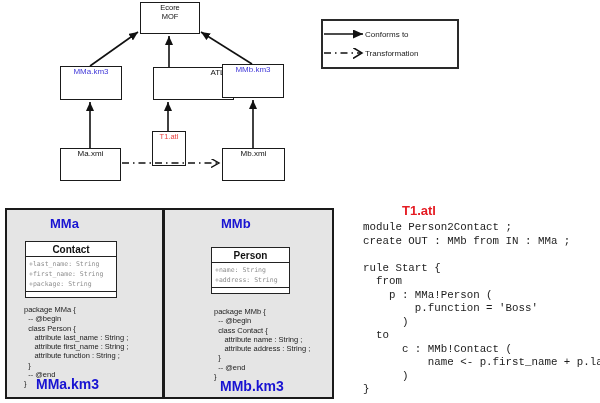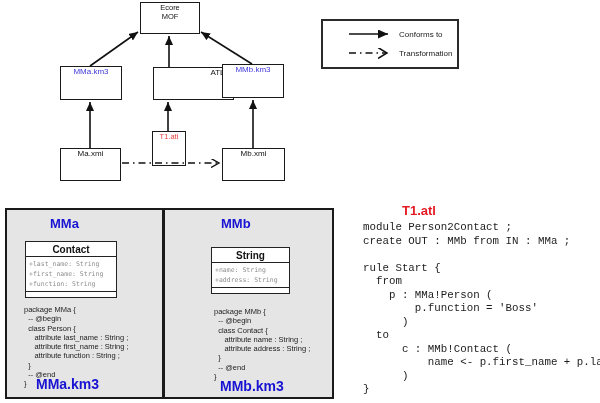--- a/index.html
+++ b/index.html
@@ -16,21 +16,21 @@
   }
   .node.blue{color:#4038d8;}
   .node.red{color:#e8403f;font-size:7.5px;}
   #arrow-layer{position:absolute;left:0;top:0;z-index:2;pointer-events:none;}
   
   #legend{
     position:absolute;left:321px;top:19px;width:134px;height:46px;
     border:2px solid #2a2a2a;background:#fff;
     display:flex;flex-direction:column;justify-content:space-evenly;
   }
-  .legend-row{display:flex;align-items:center;gap:9px;padding-left:25px;}
+  .legend-row{display:flex;align-items:center;gap:0;padding-left:0;}
   .legend-row .lbl{font-size:8px;color:#222;}
   
   #mm-box{
     position:absolute;left:5px;top:208px;width:325px;height:187px;
     border:2px solid #1a1a1a;background:#e5e5e5;
   }
   #mm-divider{position:absolute;left:155px;top:0;width:2.5px;height:100%;background:#1a1a1a;}
   .panel-title{
     position:absolute;font-weight:bold;font-size:13px;color:#1813d2;
   }
@@ -143,41 +143,41 @@
   <div id="mm-box">
     <div id="mm-divider"></div>
 
     <div class="panel-title" style="left:43px;top:6px;">MMa</div>
 
     <div class="uml-class" style="left:18px;top:31px;width:90px;">
       <div class="uml-head">Contact</div>
       <div class="uml-attrs">
         <div class="uml-attr">+last_name: String</div>
         <div class="uml-attr">+first_name: String</div>
-        <div class="uml-attr">+function: String</div>
+        <div class="uml-attr">+package: String</div>
       </div>
       <div class="uml-empty"></div>
     </div>
 
     <pre class="km3-code" style="left:17px;top:95px;">package MMa {
   -- @begin
   class Person {
      attribute last_name : String ;
      attribute first_name : String ;
      attribute function : String ;
   }
   -- @end
 }</pre>
 
     <div class="km3-label" style="left:29px;top:166px;">MMa.km3</div>
 
     <div class="panel-title" style="left:214px;top:6px;">MMb</div>
 
     <div class="uml-class" style="left:204px;top:37px;width:77px;">
-      <div class="uml-head">String</div>
+      <div class="uml-head">Person</div>
       <div class="uml-attrs">
         <div class="uml-attr">+name: String</div>
         <div class="uml-attr">+address: String</div>
       </div>
       <div class="uml-empty"></div>
     </div>
 
     <pre class="km3-code" style="left:207px;top:97px;">package MMb {
   -- @begin
   class Contact {

